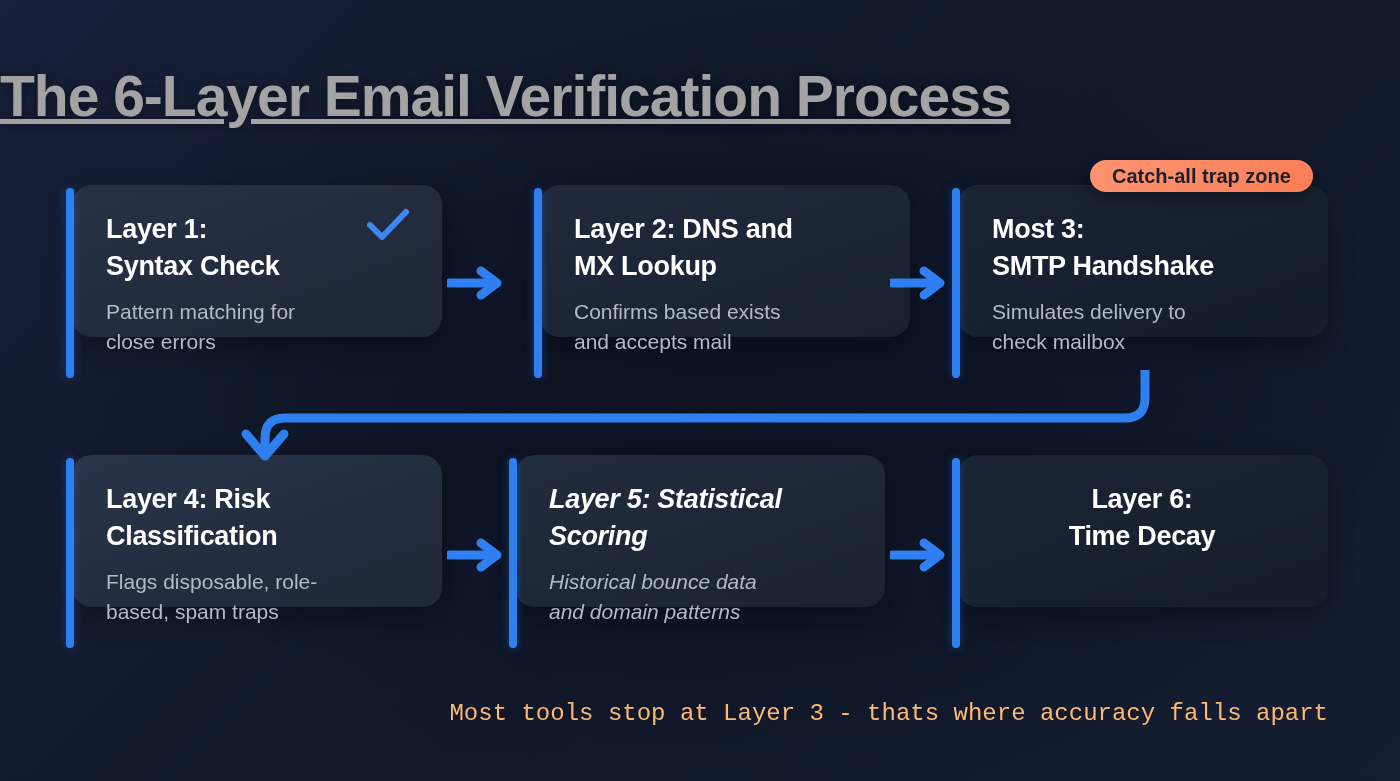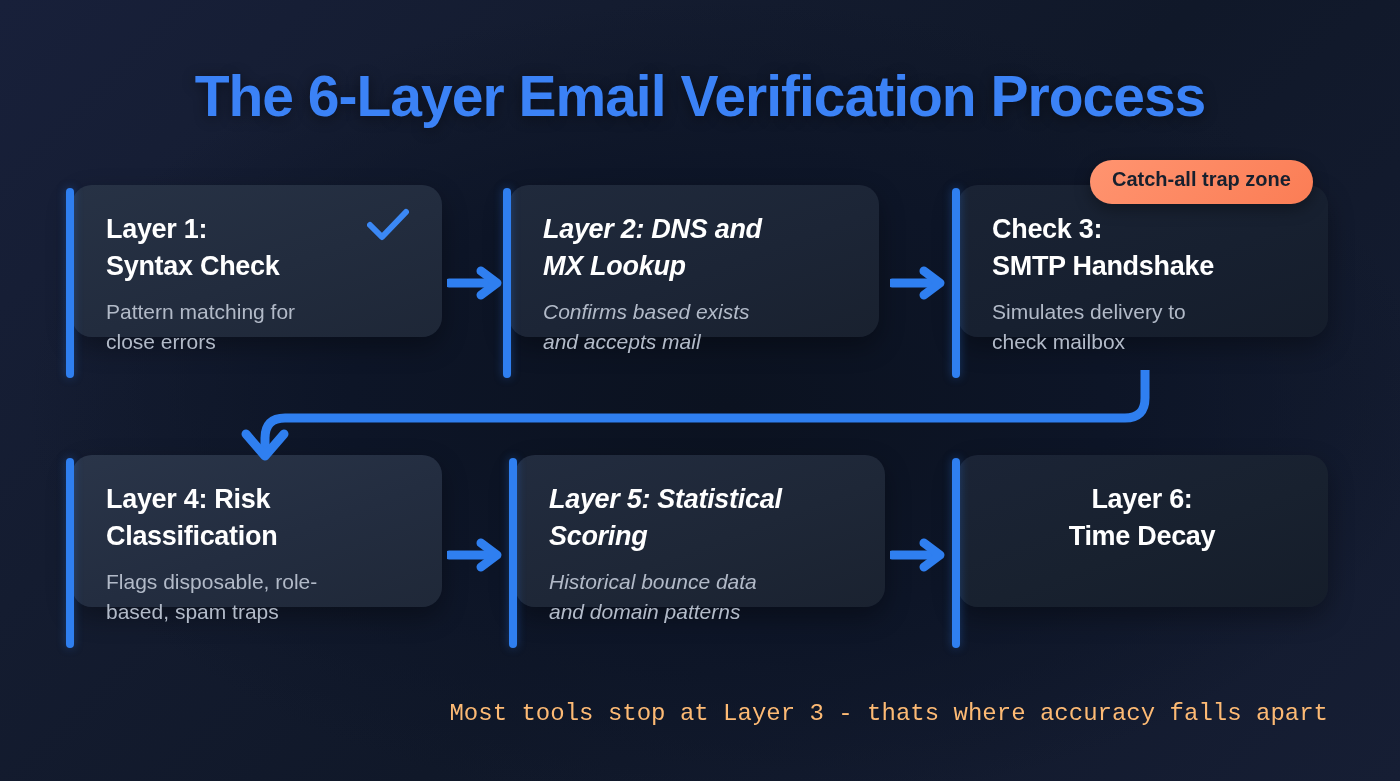--- a/index.html
+++ b/index.html
@@ -14,24 +14,24 @@
     position:absolute; inset:0;
     background:
       radial-gradient(ellipse 900px 520px at 52% 52%, #0b1220 0%, #0d1527 42%, rgba(16,23,42,0) 78%),
       linear-gradient(135deg, #18203a 0%, #141c30 28%, #101829 55%, #131b2f 80%, #161e34 100%);
   }
   #stage { position:absolute; inset:0; }
 
   
   #page-title {
     position:absolute; left:0; top:63px; width:1400px;
-    text-align:center;
-    font-size:57px; font-weight:bold; color:#3b82f6;
+    font-size:57px; font-weight:bold; color:#a3a3a3;
     letter-spacing:-1px;
     text-shadow:0 2px 14px rgba(0,0,0,0.45);
+    text-decoration:underline;
   }
 
   
   .card {
     position:absolute;
     width:370px; height:152px;
     border-radius:20px;
     padding:26px 30px 0 34px;
     box-shadow:0 10px 26px rgba(0,0,0,0.33);
   }
@@ -58,39 +58,39 @@
   }
   .card-desc {
     margin-top:13px;
     font-size:21px; color:#b2bac8;
     line-height:1.42; white-space:pre-line;
   }
   .check-icon { position:absolute; right:33px; top:23px; }
 
   
   #card-1 { left:72px;  top:185px; }
-  #card-2 { left:509px; top:185px;font-style:italic; }
+  #card-2 { left:540px; top:185px; }
   #card-3 { left:958px; top:185px; }
   #card-4 { left:72px;  top:455px; }
   #card-5 { left:515px; top:455px;font-style:italic; }
   #card-6 { left:958px; top:455px;text-align:center; }
 
   
   .arrow-h { position:absolute; width:65px; height:40px; }
   #arrow-1-2 { left:447px; top:263px; }
   #arrow-2-3 { left:890px; top:263px; }
   #arrow-4-5 { left:447px; top:535px; }
   #arrow-5-6 { left:890px; top:535px; }
   #connector-row { position:absolute; left:230px; top:370px; width:960px; height:100px; }
 
   
   #trap-badge {
     position:absolute; left:1090px; top:160px;
-    height:44px; padding:8px 22px;
-    display:flex; 
+    height:32px; padding:2px 22px;
+    display:flex; align-items:center;
     border-radius:22px;
     background:linear-gradient(135deg,#ff9470 0%,#fb7d55 100%);
     color:#17202e; font-size:20px; font-weight:bold;
     box-shadow:0 5px 16px rgba(0,0,0,0.35);
     z-index:5;
   }
 
   
   #footer-note {
     position:absolute; right:72px; top:700px;
@@ -120,21 +120,21 @@
   <div class="card tone-b" id="card-2">
     <div class="accent-bar"></div>
     <div class="card-title">Layer 2: DNS and
 MX Lookup</div>
     <div class="card-desc">Confirms based exists
 and accepts mail</div>
   </div>
 
   <div class="card tone-c" id="card-3">
     <div class="accent-bar"></div>
-    <div class="card-title">Check 3:
+    <div class="card-title">Most 3:
 SMTP Handshake</div>
     <div class="card-desc">Simulates delivery to
 check mailbox</div>
   </div>
 
   <div id="trap-badge">
     <span>Catch-all trap zone</span>
   </div>
 
   <div class="card tone-d" id="card-4">

